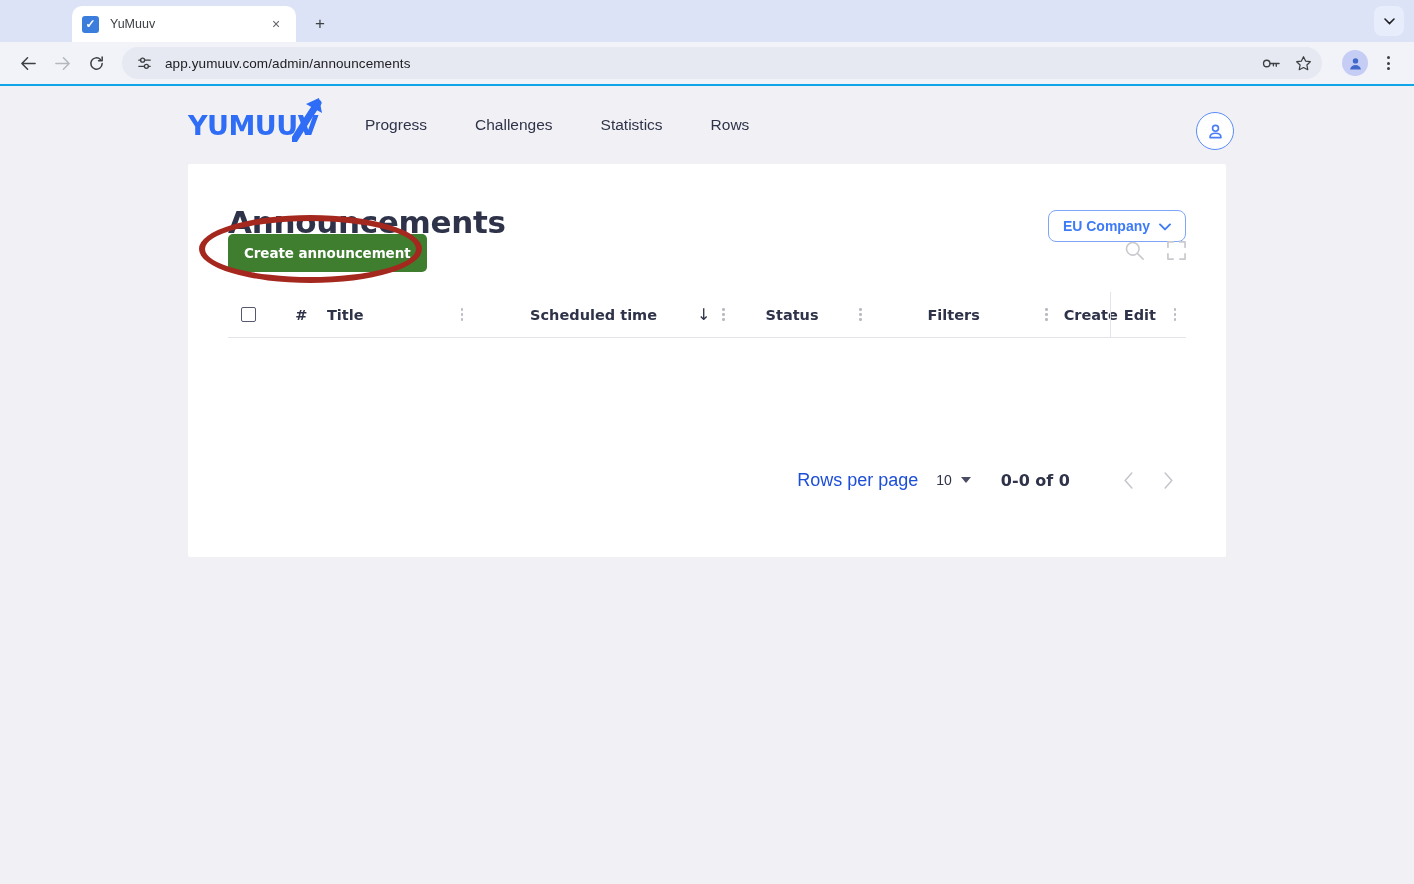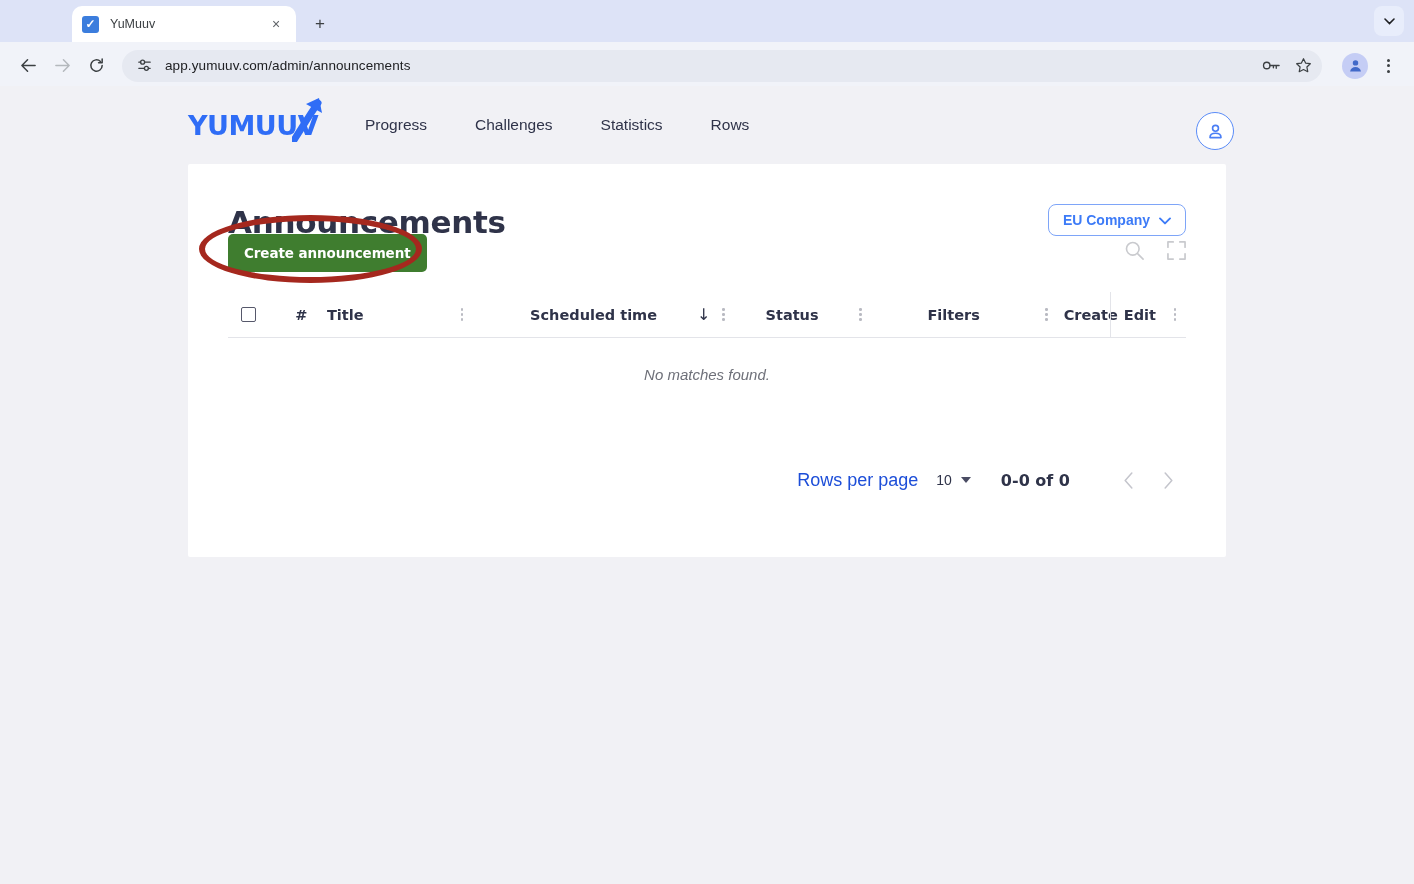--- a/index.html
+++ b/index.html
@@ -44,21 +44,21 @@
   }
   .tabstrip-chevron {
     position: absolute; right: 10px; top: 6px;
     width: 30px; height: 30px; border-radius: 8px; background: #e8edfb;
     display: flex; align-items: center; justify-content: center;
     color: #202124; font-size: 11px;
   }
 
   .toolbar {
     height: 48px; background: #f1f3f9; display: flex; align-items: center;
-    padding: 0 12px; gap: 2px; border-bottom: 1px solid #0ea5e9;
+    padding: 0 12px; gap: 2px; border-bottom: 6px solid #0ea5e9;
   }
   .nav-btn {
     width: 32px; height: 32px; display: flex; align-items: center;
     justify-content: center; border-radius: 50%; font-size: 17px;
     color: #3c4043;
   }
   .nav-btn.disabled { color: #b4b8bd; }
   .omnibox {
     flex: 1; height: 32px; background: #e6e9f1; border-radius: 16px;
     display: flex; align-items: center; padding: 0 14px; margin: 0 8px;
@@ -122,21 +122,21 @@
   }
 
   .card-inner { padding: 40px 40px 0 40px; position: relative; height: 100%; border-radius: 17px; }
 
   .page-title {
     font-size: 31px; font-weight: 700; color: #2f3349;
     letter-spacing: -0.3px; font-family: "DejaVu Sans", sans-serif;
   }
 
   .company-select {
-    position: absolute; right: 40px; top: 40px;
+    position: absolute; right: 40px; top: 46px;
     border: 1.4px solid #7ea5f8; border-radius: 8px;
     padding: 7px 14px; display: flex; align-items: center; gap: 9px;
     color: #3d7bf7; font-size: 14px; font-weight: 700;
     background: #ffffff;
   }
 
   .create-btn {
     position: absolute; left: 40px; top: 70px;
     background: #3f7d2f; color: #ffffff; border: none;
     border-radius: 5px; padding: 11px 16px; font-size: 13.5px;
@@ -397,21 +397,20 @@
             <div class="col-divider" style="left:882px;"></div>
 
             <div class="th th-edit">Edit</div>
             <div class="dots" style="margin-left:8px;">
                 <i></i>
                 <i></i>
                 <i></i>
               </div>
           </div>
 
-          <div class="empty-row">No matches found.</div>
         </div>
 
         <div class="pagination">
           <span class="rpp-label">Rows per page</span>
           <span class="rpp-value">
             <span>10</span>
             <span class="caret-down"></span>
           </span>
           <span class="range-label">0-0 of 0</span>
           <span class="pg-btn">

